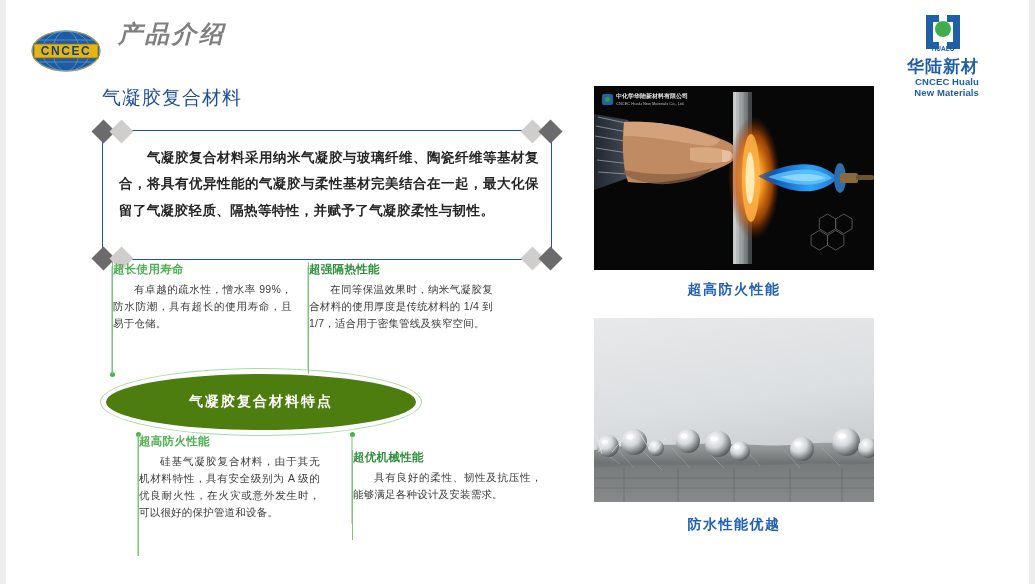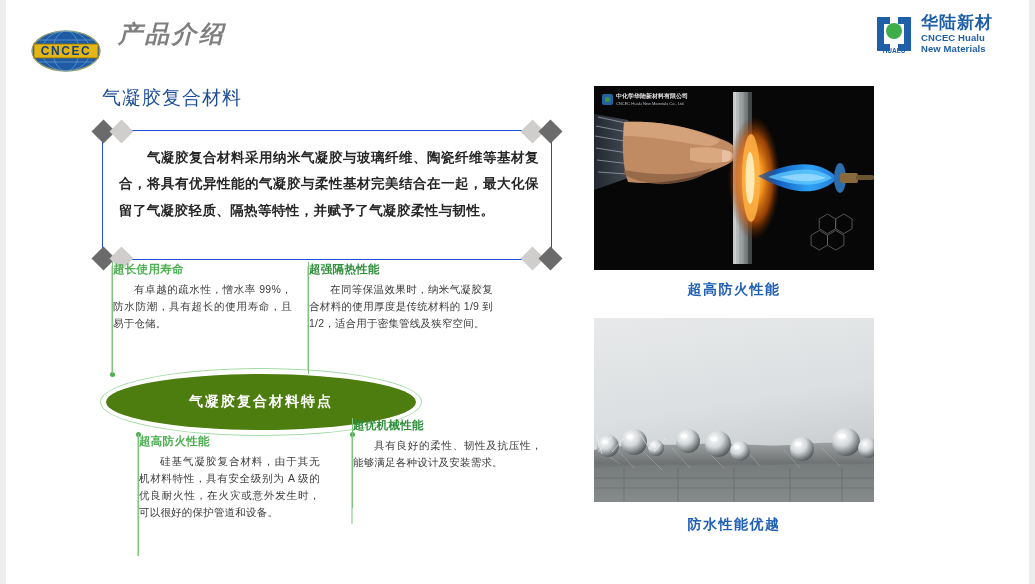--- a/index.html
+++ b/index.html
@@ -31,31 +31,31 @@
     position: absolute; left: 112px; top: 18px;
     font-size: 24px; font-weight: bold;
     color: #7f7f7f;
     font-style: italic;
     letter-spacing: 3px;
     white-space: nowrap;
   }
   #hualu-logo {
     position: absolute; right: 16px; top: 12px;
     width: 140px; height: 44px;
-    display: flex; align-items: center; gap: 6px;
+    display: flex; align-items: center; gap: 6px; flex-direction: column;
   }
   #hualu-mark { width: 42px; height: 40px; flex: 0 0 auto; }
   #hualu-words { display: flex; flex-direction: column; justify-content: center; }
   #hualu-cn {
     font-size: 17px; font-weight: bold; color: #1f5fa8;
     letter-spacing: 1px; line-height: 1.05;
   }
   #hualu-en1, #hualu-en2 {
     font-size: 9.5px; color: #1f5fa8; font-weight: bold;
-    line-height: 1.18; letter-spacing: 0.1px;
+    line-height: 1.18; letter-spacing: 0.1px; text-align: right;
   }
 
   
   #section-title {
     position: absolute; left: 96px; top: 85px;
     font-size: 19px; font-weight: normal;
     color: #1f4e99;
     letter-spacing: 1px;
   }
 
@@ -120,21 +120,21 @@
   }
   .feat-title.dark { color: #2f8f3a; }
   .feat-body {
     font-size: 10.5px; color: #3b3b3b;
     line-height: 1.62; text-indent: 21px;
     text-align: justify; letter-spacing: 0.2px;
   }
   #feat-0 { left: 10px;  top: 0px;   width: 180px; height: 112px; }
   #feat-1 { left: 206px; top: 0px;   width: 185px; height: 112px; }
   #feat-2 { left: 36px;  top: 172px; width: 182px; height: 122px; }
-  #feat-3 { left: 250px; top: 156px; width: 190px; height: 90px; }
+  #feat-3 { left: 250px; top: 188px; width: 190px; height: 90px; }
   .node-dot {
     position: absolute; width: 5px; height: 5px;
     border-radius: 50%; background: #4caf50;
   }
   #dot-0 { left: 8px;   top: 110px; }
   #dot-1 { left: 204px; top: 110px; }
   #dot-2 { left: 34px;  top: 170px; }
   #dot-3 { left: 248px; top: 170px; }
 
   
@@ -245,21 +245,21 @@
       <span id="ellipse-label">气凝胶复合材料特点</span>
     </div>
 
     <div class="feat" id="feat-0">
       <div class="feat-title">超长使用寿命</div>
       <div class="feat-body">有卓越的疏水性，憎水率 99%，防水防潮，具有超长的使用寿命，且易于仓储。</div>
     </div>
 
     <div class="feat" id="feat-1">
       <div class="feat-title dark">超强隔热性能</div>
-      <div class="feat-body">在同等保温效果时，纳米气凝胶复合材料的使用厚度是传统材料的 1/9 到 1/2，适合用于密集管线及狭窄空间。</div>
+      <div class="feat-body">在同等保温效果时，纳米气凝胶复合材料的使用厚度是传统材料的 1/4 到 1/7，适合用于密集管线及狭窄空间。</div>
     </div>
 
     <div class="feat" id="feat-2">
       <div class="feat-title">超高防火性能</div>
       <div class="feat-body">硅基气凝胶复合材料，由于其无机材料特性，具有安全级别为 A 级的优良耐火性，在火灾或意外发生时，可以很好的保护管道和设备。</div>
     </div>
 
     <div class="feat" id="feat-3">
       <div class="feat-title dark">超优机械性能</div>
       <div class="feat-body">具有良好的柔性、韧性及抗压性，能够满足各种设计及安装需求。</div>

